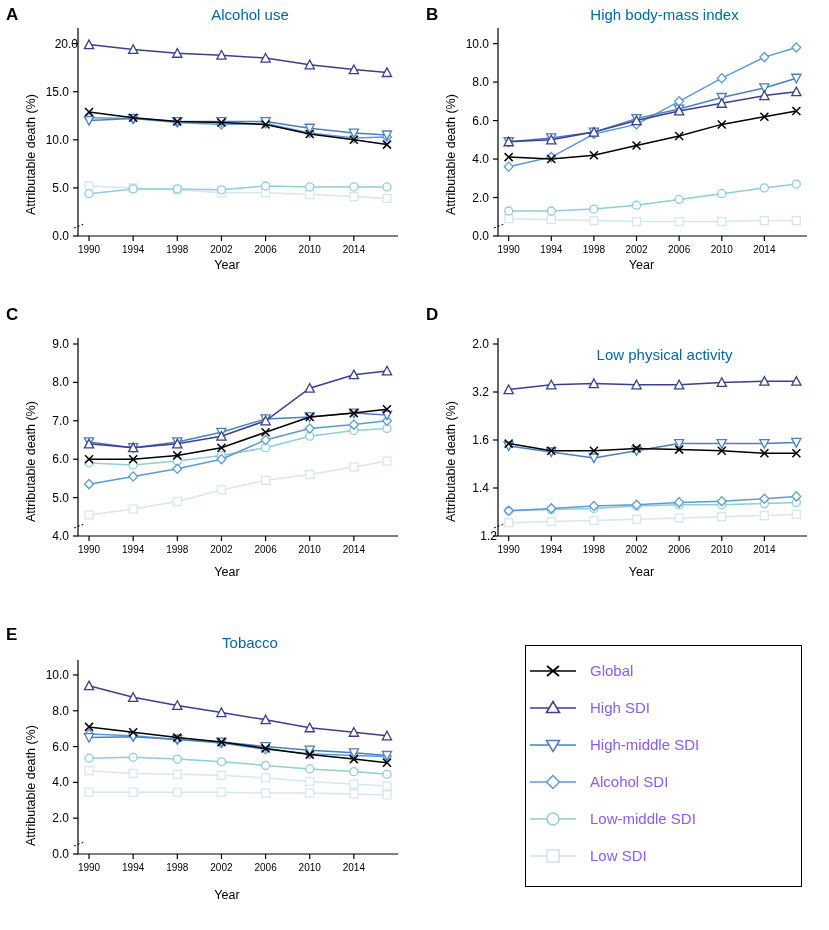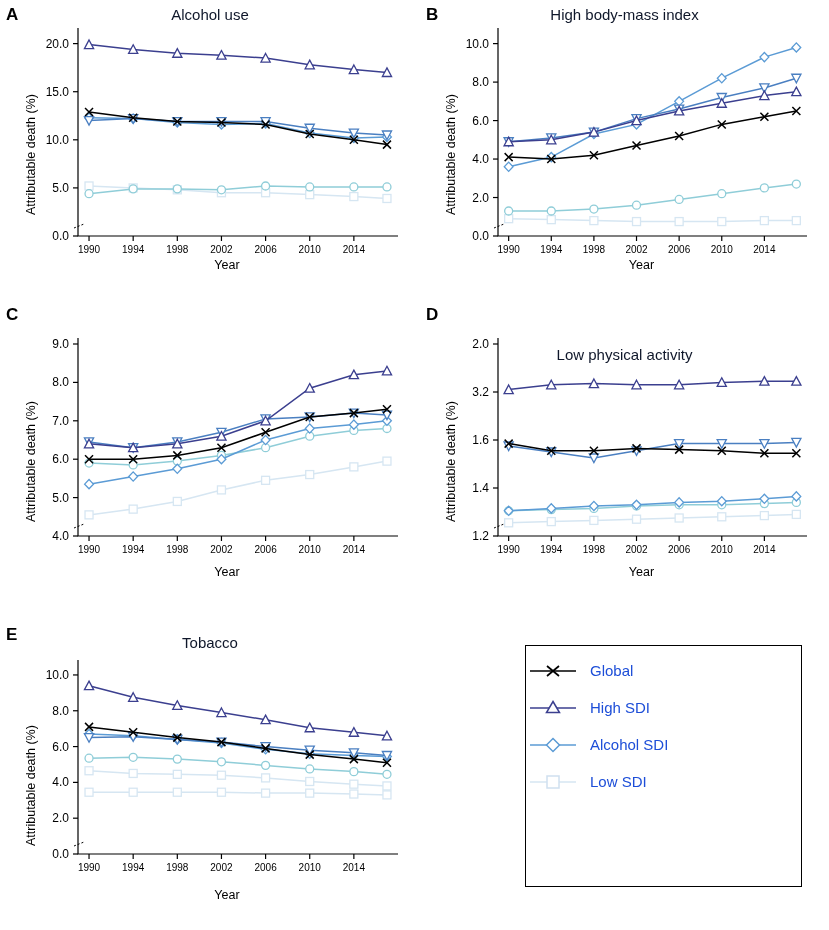--- a/index.html
+++ b/index.html
@@ -9,21 +9,21 @@
     color:#000;
     position:relative;
     overflow:hidden;
   }
   .panel{position:absolute;}
   .panel-letter{
     position:absolute;font-size:17px;font-weight:bold;color:#000;
   }
   .panel-title{
     position:absolute;width:100%;text-align:center;
-    font-size:15px;color:#0f172a;
+    font-size:15px;color:#0369a1;padding-left:40px;
   }
   .ylabel{
     position:absolute;
     font-size:12.5px;
     transform-origin:left top;
     transform:rotate(-90deg);
     white-space:nowrap;
   }
   .xlabel{
     position:absolute;font-size:12.5px;text-align:center;width:100%;padding-left:17px;
@@ -42,21 +42,21 @@
   .legend-box{
     position:absolute;
     border:1.3px solid #000;
     background:#fff;
   }
   .legend-row{
     display:flex;align-items:center;
     height:37px;
   }
   .legend-label{
-    font-size:15px;color:#1d4ed8;margin-left:10px;
+    font-size:15px;color:#8b5cf6;margin-left:10px;
   }
   .legend-swatch{width:54px;height:20px;flex:0 0 54px;}
 </style>
 </head>
 <body>
 
 <div class="panel" id="panelA" style="left:0px;top:0px;width:420px;height:290px;">
   <div class="panel-letter" style="left:6px;top:5px;">A</div>
   <div class="panel-title" style="left:0;top:6px;">Alcohol use</div>
   <div class="ylabel" style="left:24px;top:215px;">Attributable death (%)</div>
@@ -130,21 +130,21 @@
         <path d="M261.58620689655174 120.41904761904762 L269.58620689655174 128.4190476190476 M269.58620689655174 120.41904761904762 L261.58620689655174 128.4190476190476" stroke="#000000" stroke-width="1.5" fill="none"></path>
         <path d="M305.7241379310345 130.03809523809525 L313.7241379310345 138.03809523809525 M313.7241379310345 130.03809523809525 L305.7241379310345 138.03809523809525" stroke="#000000" stroke-width="1.5" fill="none"></path>
         <path d="M349.8620689655172 135.8095238095238 L357.8620689655172 143.8095238095238 M357.8620689655172 135.8095238095238 L349.8620689655172 143.8095238095238" stroke="#000000" stroke-width="1.5" fill="none"></path>
         <path d="M382.9655172413793 140.61904761904765 L390.9655172413793 148.61904761904765 M390.9655172413793 140.61904761904765 L382.9655172413793 148.61904761904765" stroke="#000000" stroke-width="1.5" fill="none"></path>
       </svg>
     </div>
 <div class="tick-y" style="left: 0px; width: 69px; top: 236px;">0.0</div>
     <div class="tick-y" style="left: 0px; width: 69px; top: 187.905px;">5.0</div>
     <div class="tick-y" style="left: 0px; width: 69px; top: 139.81px;">10.0</div>
     <div class="tick-y" style="left: 0px; width: 69px; top: 91.7143px;">15.0</div>
-    <div class="tick-y" style="left: 0px; width: 69px; top: 43.619px; text-align: right;">20.0</div>
+    <div class="tick-y" style="left: 9px; width: 69px; top: 43.619px; text-align: right;">20.0</div>
     <div class="tick-x" style="left: 89.0345px; top: 244px;">1990</div>
     <div class="tick-x" style="left: 133.172px; top: 244px;">1994</div>
     <div class="tick-x" style="left: 177.31px; top: 244px;">1998</div>
     <div class="tick-x" style="left: 221.448px; top: 244px;">2002</div>
     <div class="tick-x" style="left: 265.586px; top: 244px;">2006</div>
     <div class="tick-x" style="left: 309.724px; top: 244px;">2010</div>
     <div class="tick-x" style="left: 353.862px; top: 244px;">2014</div>
   </div>
 
 <div class="panel" id="panelB" style="left:420px;top:0px;width:409px;height:290px;">
@@ -402,21 +402,21 @@
         <path d="M84.65517241379311 139.60000000000002 L92.65517241379311 147.60000000000002 M92.65517241379311 139.60000000000002 L84.65517241379311 147.60000000000002" stroke="#000000" stroke-width="1.5" fill="none"></path>
         <path d="M127.27586206896552 146.8 L135.27586206896552 154.8 M135.27586206896552 146.8 L127.27586206896552 154.8" stroke="#000000" stroke-width="1.5" fill="none"></path>
         <path d="M169.89655172413794 146.8 L177.89655172413794 154.8 M177.89655172413794 146.8 L169.89655172413794 154.8" stroke="#000000" stroke-width="1.5" fill="none"></path>
         <path d="M212.51724137931035 144.39999999999998 L220.51724137931035 152.39999999999998 M220.51724137931035 144.39999999999998 L212.51724137931035 152.39999999999998" stroke="#000000" stroke-width="1.5" fill="none"></path>
         <path d="M255.13793103448273 145.59999999999997 L263.13793103448273 153.59999999999997 M263.13793103448273 145.59999999999997 L255.13793103448273 153.59999999999997" stroke="#000000" stroke-width="1.5" fill="none"></path>
         <path d="M297.7586206896552 146.8 L305.7586206896552 154.8 M305.7586206896552 146.8 L297.7586206896552 154.8" stroke="#000000" stroke-width="1.5" fill="none"></path>
         <path d="M340.37931034482756 149.20000000000002 L348.37931034482756 157.20000000000002 M348.37931034482756 149.20000000000002 L340.37931034482756 157.20000000000002" stroke="#000000" stroke-width="1.5" fill="none"></path>
         <path d="M372.3448275862069 149.20000000000002 L380.3448275862069 157.20000000000002 M380.3448275862069 149.20000000000002 L372.3448275862069 157.20000000000002" stroke="#000000" stroke-width="1.5" fill="none"></path>
       </svg>
     </div>
-<div class="tick-y" style="left: 0px; width: 69px; top: 236px;">1.2</div>
+<div class="tick-y" style="left: 8px; width: 69px; top: 236px;">1.2</div>
     <div class="tick-y" style="left: 0px; width: 69px; top: 188px;">1.4</div>
     <div class="tick-y" style="left: 0px; width: 69px; top: 140px;">1.6</div>
     <div class="tick-y" style="left: 0px; width: 69px; top: 92px;">3.2</div>
     <div class="tick-y" style="left: 0px; width: 69px; top: 44px;">2.0</div>
     <div class="tick-x" style="left: 88.6552px; top: 244px;">1990</div>
     <div class="tick-x" style="left: 131.276px; top: 244px;">1994</div>
     <div class="tick-x" style="left: 173.897px; top: 244px;">1998</div>
     <div class="tick-x" style="left: 216.517px; top: 244px;">2002</div>
     <div class="tick-x" style="left: 259.138px; top: 244px;">2006</div>
     <div class="tick-x" style="left: 301.759px; top: 244px;">2010</div>
@@ -535,24 +535,38 @@
   </div>
   <div class="legend-row">
     <svg class="legend-swatch" viewBox="0 0 54 20">
       <line x1="4" y1="10" x2="50" y2="10" stroke="#3b3f8f" stroke-width="1.6"></line>
       <path d="M27 3.5 L33.5 14.5 L20.5 14.5 Z" stroke="#3b3f8f" stroke-width="1.5" fill="#ffffff"></path>
     </svg>
     <span class="legend-label">High SDI</span>
   </div>
   <div class="legend-row">
     <svg class="legend-swatch" viewBox="0 0 54 20">
+      <line x1="4" y1="10" x2="50" y2="10" stroke="#4a7fc1" stroke-width="1.6"></line>
+      <path d="M20.5 5.5 L33.5 5.5 L27 16.5 Z" stroke="#4a7fc1" stroke-width="1.5" fill="#ffffff"></path>
+    </svg>
+    <span class="legend-label">High-middle SDI</span>
+  </div>
+  <div class="legend-row">
+    <svg class="legend-swatch" viewBox="0 0 54 20">
       <line x1="4" y1="10" x2="50" y2="10" stroke="#5b9bd5" stroke-width="1.6"></line>
       <path d="M27 3.5 L33.5 10 L27 16.5 L20.5 10 Z" stroke="#5b9bd5" stroke-width="1.5" fill="#ffffff"></path>
     </svg>
     <span class="legend-label">Alcohol SDI</span>
+  </div>
+  <div class="legend-row">
+    <svg class="legend-swatch" viewBox="0 0 54 20">
+      <line x1="4" y1="10" x2="50" y2="10" stroke="#8fcdd8" stroke-width="1.6"></line>
+      <circle cx="27" cy="10" r="6" stroke="#8fcdd8" stroke-width="1.5" fill="#ffffff"></circle>
+    </svg>
+    <span class="legend-label">Low-middle SDI</span>
   </div>
   <div class="legend-row">
     <svg class="legend-swatch" viewBox="0 0 54 20">
       <line x1="4" y1="10" x2="50" y2="10" stroke="#d6e6f2" stroke-width="1.6"></line>
       <rect x="21" y="4" width="12" height="12" stroke="#cfe0ef" stroke-width="1.5" fill="#ffffff"></rect>
     </svg>
     <span class="legend-label">Low SDI</span>
   </div>
 </div>
 

